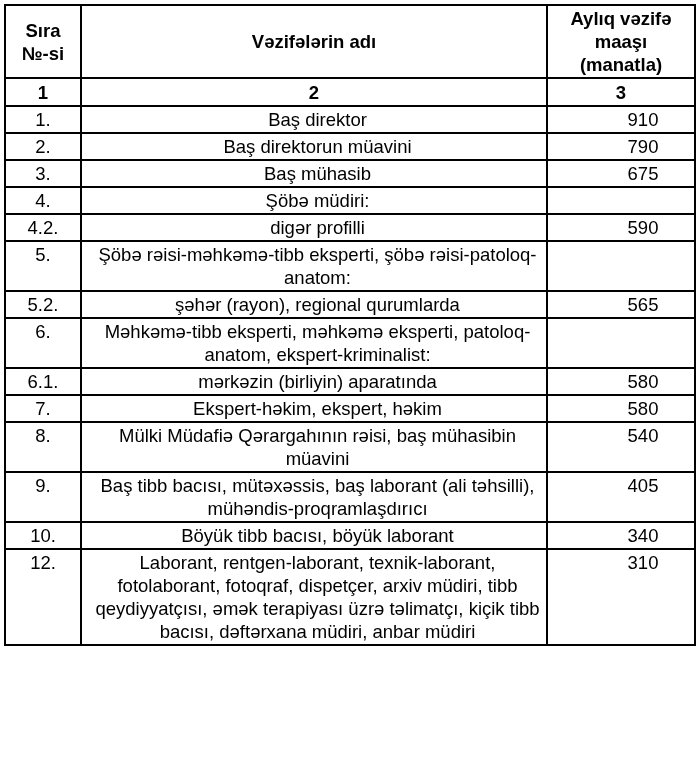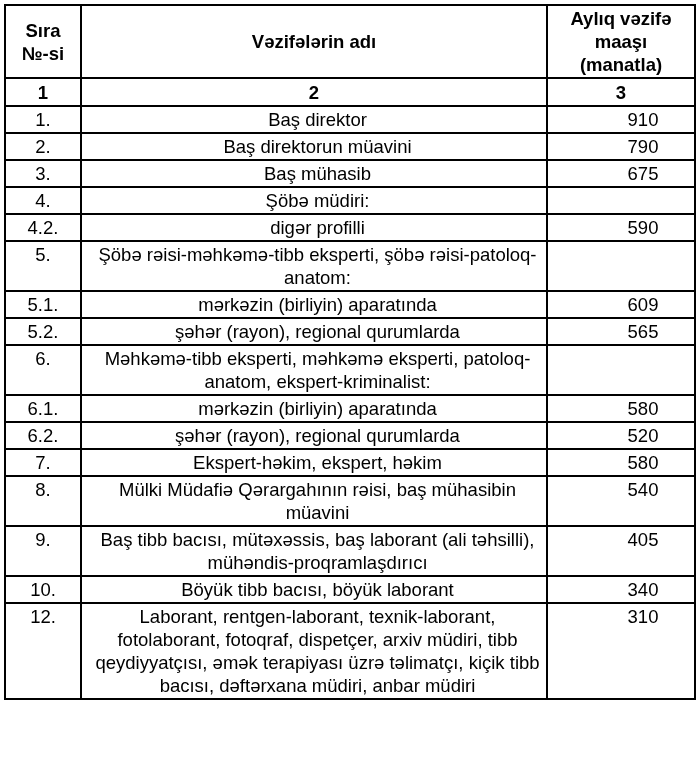--- a/index.html
+++ b/index.html
@@ -110,43 +110,33 @@
     <td class="no">4.2.</td>
     <td class="name">digər profilli</td>
     <td class="salary">590</td>
   </tr>
         <tr>
     <td class="no">5.</td>
     <td class="name">Şöbə rəisi-məhkəmə-tibb eksperti, şöbə rəisi-patoloq-anatom:</td>
     <td class="salary"></td>
   </tr>
         <tr>
-    <td class="no">5.1.</td>
-    <td class="name">mərkəzin (birliyin) aparatında</td>
-    <td class="salary">609</td>
-  </tr>
-        <tr>
     <td class="no">5.2.</td>
     <td class="name">şəhər (rayon), regional qurumlarda</td>
     <td class="salary">565</td>
   </tr>
         <tr>
     <td class="no">6.</td>
     <td class="name">Məhkəmə-tibb eksperti, məhkəmə eksperti, patoloq-anatom, ekspert-kriminalist:</td>
     <td class="salary"></td>
   </tr>
         <tr>
     <td class="no">6.1.</td>
     <td class="name">mərkəzin (birliyin) aparatında</td>
     <td class="salary">580</td>
-  </tr>
-        <tr>
-    <td class="no">6.2.</td>
-    <td class="name">şəhər (rayon), regional qurumlarda</td>
-    <td class="salary">520</td>
   </tr>
         <tr>
     <td class="no">7.</td>
     <td class="name">Ekspert-həkim, ekspert, həkim</td>
     <td class="salary">580</td>
   </tr>
         <tr>
     <td class="no">8.</td>
     <td class="name">Mülki Müdafiə Qərargahının rəisi, baş mühasibin müavini</td>
     <td class="salary">540</td>

